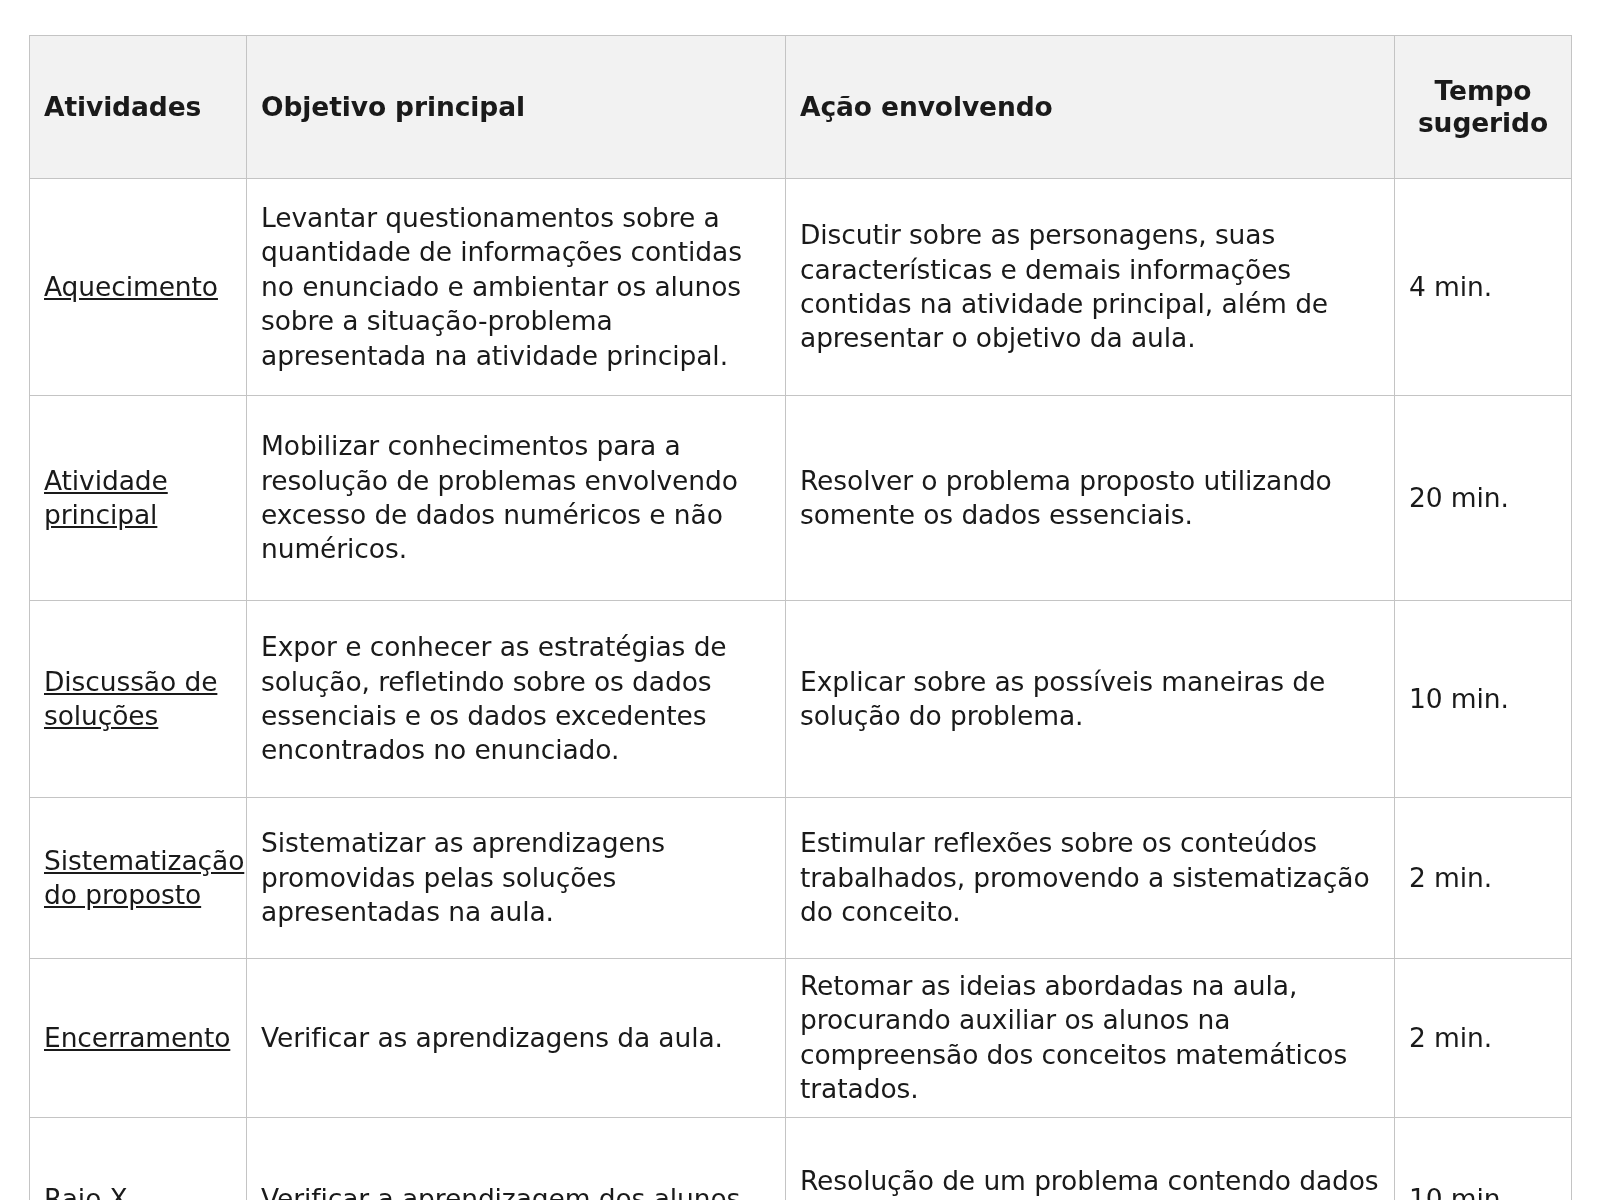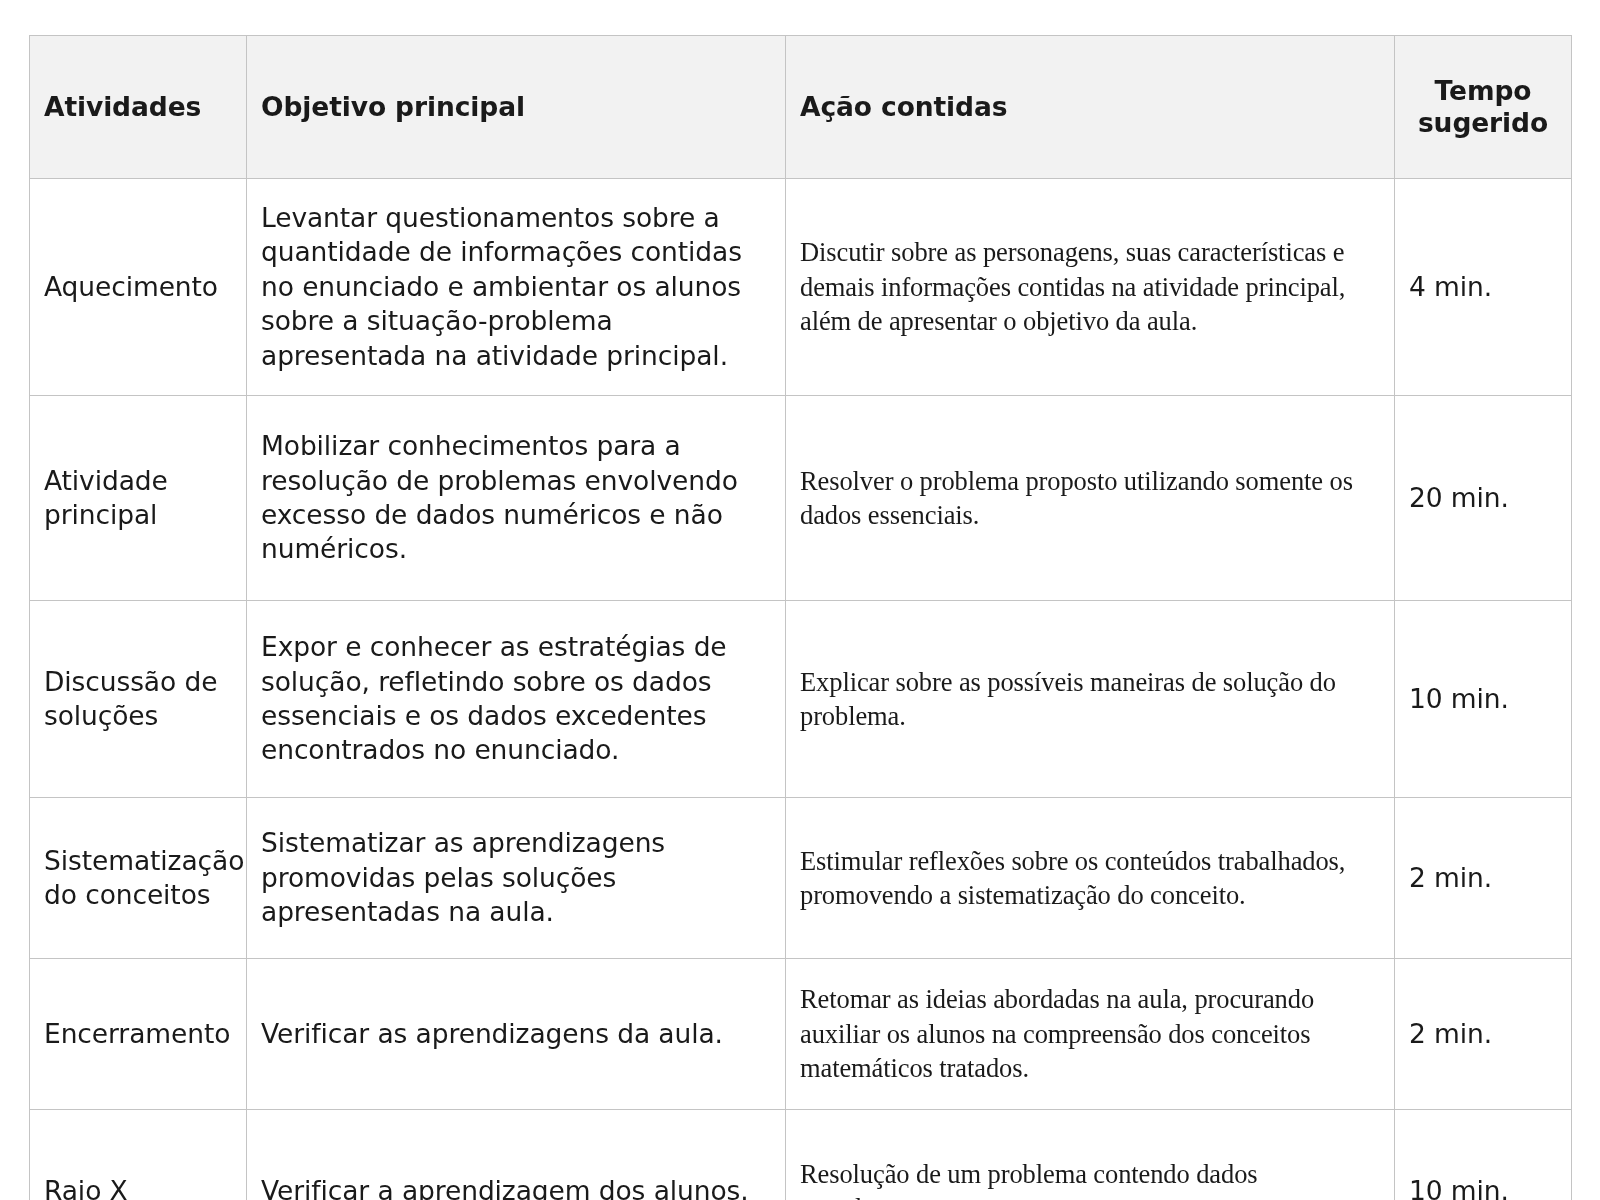--- a/index.html
+++ b/index.html
@@ -73,27 +73,27 @@
   
   tr.row-0 td { height: 196px; }
   tr.row-1 td { height: 184px; margin-left: 16px; }
   tr.row-2 td { height: 176px; }
   tr.row-3 td { height: 140px; }
   tr.row-4 td { height: 130px; }
   tr.row-5 td { height: 142px; }
 
   td.cell-atividade {
     padding-left: 14px;
+    text-decoration: underline;
   }
   td.cell-objetivo {
     padding-left: 15px;
   }
   td.cell-acao {
     padding-left: 15px;
-    font-family: Liberation Serif, serif;
   }
   td.cell-tempo {
     padding-left: 14px;
     white-space: nowrap;
   }
 
   .watermark {
     position: absolute;
     left: 1398px;
     top: 1006px;
@@ -129,21 +129,21 @@
       <colgroup>
         <col class="c-atividade">
         <col class="c-objetivo">
         <col class="c-acao">
         <col class="c-tempo">
       </colgroup>
       <thead>
         <tr>
           <th class="head-atividades">Atividades</th>
           <th class="head-objetivo">Objetivo principal</th>
-          <th class="head-acao">Ação contidas</th>
+          <th class="head-acao">Ação envolvendo</th>
           <th class="head-tempo"><span>Tempo</span><br><span>sugerido</span></th>
         </tr>
       </thead>
       <tbody>
         <tr class="row-0">
           <td class="cell-atividade">Aquecimento</td>
           <td class="cell-objetivo">Levantar questionamentos sobre a quantidade de informações contidas no enunciado e ambientar os alunos sobre a situação-problema apresentada na atividade principal.</td>
           <td class="cell-acao">Discutir sobre as personagens, suas características e demais informações contidas na atividade principal, além de apresentar o objetivo da aula.</td>
           <td class="cell-tempo">4 min.</td>
         </tr>
@@ -153,21 +153,21 @@
           <td class="cell-acao">Resolver o problema proposto utilizando somente os dados essenciais.</td>
           <td class="cell-tempo">20 min.</td>
         </tr>
         <tr class="row-2">
           <td class="cell-atividade">Discussão de soluções</td>
           <td class="cell-objetivo">Expor e conhecer as estratégias de solução, refletindo sobre os dados essenciais e os dados excedentes encontrados no enunciado.</td>
           <td class="cell-acao">Explicar sobre as possíveis maneiras de solução do problema.</td>
           <td class="cell-tempo">10 min.</td>
         </tr>
         <tr class="row-3">
-          <td class="cell-atividade">Sistematização do conceitos</td>
+          <td class="cell-atividade">Sistematização do proposto</td>
           <td class="cell-objetivo">Sistematizar as aprendizagens promovidas pelas soluções apresentadas na aula.</td>
           <td class="cell-acao">Estimular reflexões sobre os conteúdos trabalhados, promovendo a sistematização do conceito.</td>
           <td class="cell-tempo">2 min.</td>
         </tr>
         <tr class="row-4">
           <td class="cell-atividade">Encerramento</td>
           <td class="cell-objetivo">Verificar  as aprendizagens da aula.</td>
           <td class="cell-acao">Retomar as ideias abordadas na aula, procurando auxiliar os alunos na compreensão dos conceitos matemáticos tratados.</td>
           <td class="cell-tempo">2 min.</td>
         </tr>

